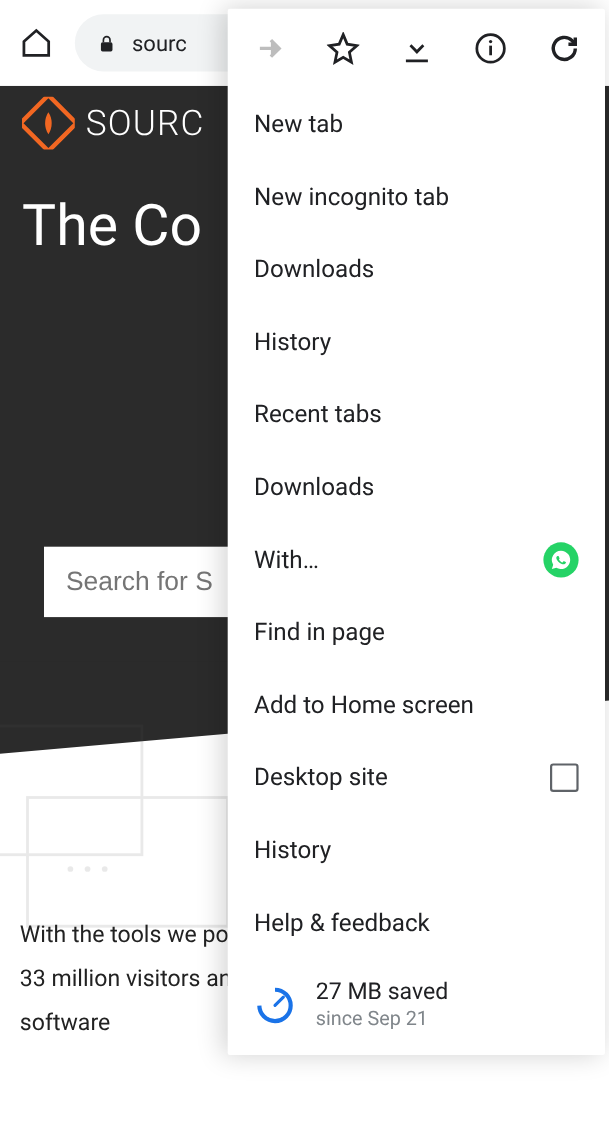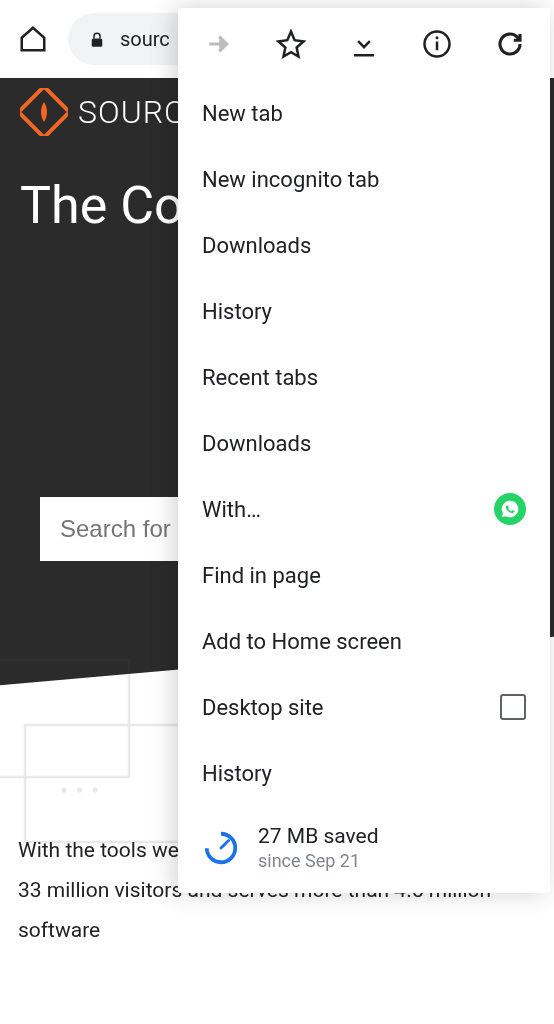--- a/index.html
+++ b/index.html
@@ -123,21 +123,21 @@
     font-size: 21px;
     line-height: 1.9;
     color: #222;
   }
 
   
   .chrome-menu {
     position: absolute;
     top: 8px;
     right: 4px;
-    width: 372px;
+    width: 343px;
     background: #fff;
     box-shadow: -4px 0 24px rgba(0,0,0,0.18);
     border-radius: 2px;
     z-index: 100;
     padding-bottom: 12px;
   }
   .menu-icons-row {
     display: flex;
     justify-content: space-around;
     align-items: center;
@@ -302,20 +302,23 @@
   <div class="menu-item">
       <span>Add to Home screen</span>
     </div>
   <div class="menu-item">
     <span>Desktop site</span>
     <span class="checkbox"></span>
   </div>
   <div class="menu-item">
       <span>History</span>
     </div>
+  <div class="menu-item">
+      <span>Help &amp; feedback</span>
+    </div>
 
   <div class="data-saved">
     <span class="gauge">
       <svg viewBox="0 0 40 40" width="38" height="38">
         <circle cx="20" cy="20" r="15" fill="none" stroke="#1a73e8" stroke-width="4" stroke-dasharray="70 30" transform="rotate(-90 20 20)"></circle>
         <line x1="20" y1="20" x2="28" y2="12" stroke="#1a73e8" stroke-width="3" stroke-linecap="round"></line>
       </svg>
     </span>
     <span class="data-saved-text">
       <span class="ds-main">27 MB saved</span>

